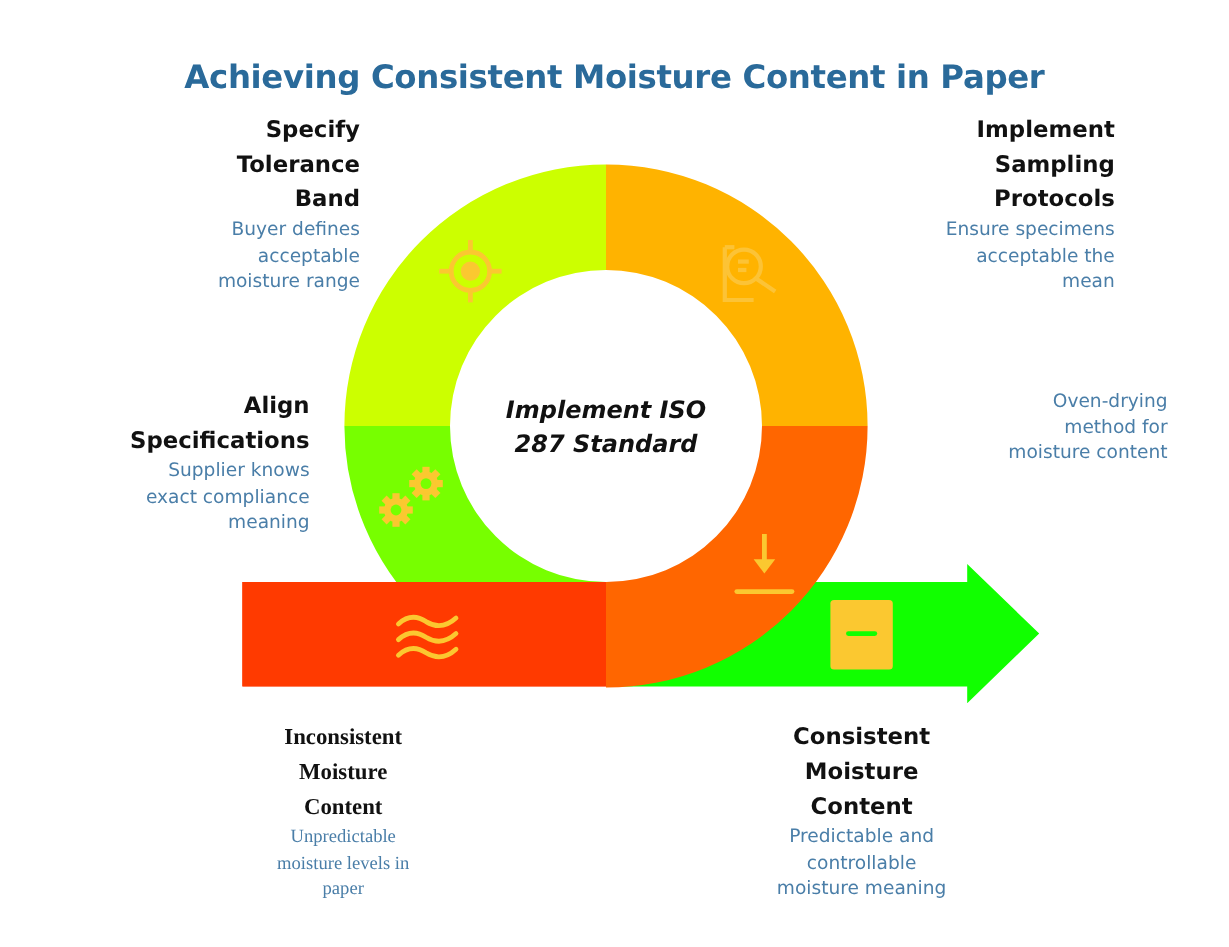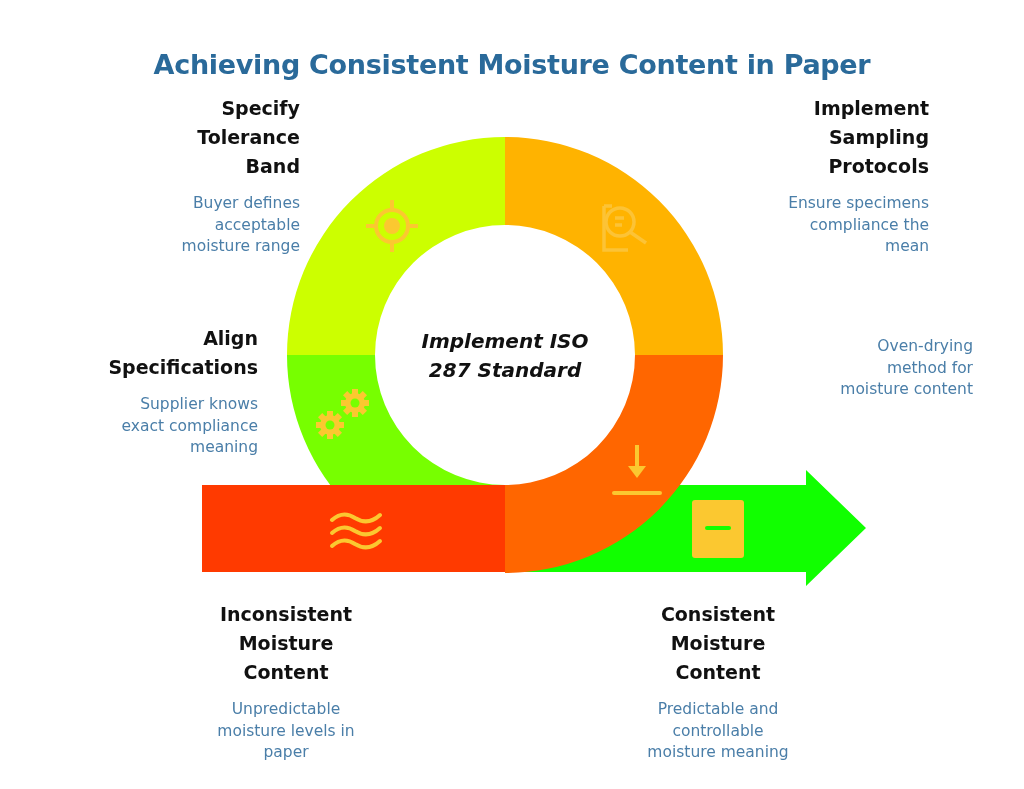--- a/index.html
+++ b/index.html
@@ -1,21 +1,21 @@
 <!DOCTYPE html>
 <html><head>
 <meta charset="utf-8">
 <style>
   html, body { margin: 0; padding: 0; background: #ffffff; }
   body { width: 1024px; height: 789px; position: relative; overflow: hidden; font-family: "Liberation Sans", sans-serif; }
   .title { position: absolute; left: 0; top: 30px; width: 1024px; text-align: center; font-size: 27px; font-weight: bold; color: #2a6a9a; font-family: "DejaVu Sans", sans-serif; letter-spacing: -0.3px; margin-top: 19px; }
   svg.diagram { position: absolute; left: 0; top: 0; }
   .step { position: absolute; font-family: "DejaVu Sans", sans-serif; }
   .step .h { font-weight: bold; font-size: 19px; line-height: 29px; color: #111111; white-space: pre-line; }
-  .step .d { font-size: 15.5px; line-height: 21.5px; color: #4a7ea8; margin-top: 12px; white-space: pre-line; }
+  .step .d { font-size: 15.5px; line-height: 21.5px; color: #4a7ea8; white-space: pre-line; }
   .right-al { text-align: right; }
   .left-al { text-align: right; }
   .center-al { text-align: center; }
   .center-label { position: absolute; left: 395px; top: 327px; width: 220px; text-align: center; font-family: "DejaVu Sans", sans-serif; font-weight: bold; font-size: 20px; line-height: 29px; color: #111111; white-space: pre-line; font-style: italic; }
 </style>
 </head>
 <body>
 
 <div class="title">Achieving Consistent Moisture Content in Paper</div>
 
@@ -113,39 +113,39 @@
   <div class="d">Buyer defines
 acceptable
 moisture range</div>
 </div>
 
 <div class="step left-al" style="left:709px; top:94px; width:220px;">
   <div class="h">Implement
 Sampling
 Protocols</div>
   <div class="d">Ensure specimens
-compliance the
+acceptable the
 mean</div>
 </div>
 
 <div class="step right-al" style="left:40px; top:324px; width:218px;">
   <div class="h">Align
 Specifications</div>
   <div class="d">Supplier knows
 exact compliance
 meaning</div>
 </div>
 
 <div class="step left-al" style="left:753px; top:324px; width:220px;">
   <div class="d">Oven-drying
 method for
 moisture content</div>
 </div>
 
-<div class="step center-al" style="left:176px; top:600px; width:220px;">
+<div class="step center-al" style="left:176px; top:600px; width:220px;font-family:Liberation Serif, serif;">
   <div class="h">Inconsistent
 Moisture
 Content</div>
   <div class="d">Unpredictable
 moisture levels in
 paper</div>
 </div>
 
 <div class="step center-al" style="left:608px; top:600px; width:220px;">
   <div class="h">Consistent

